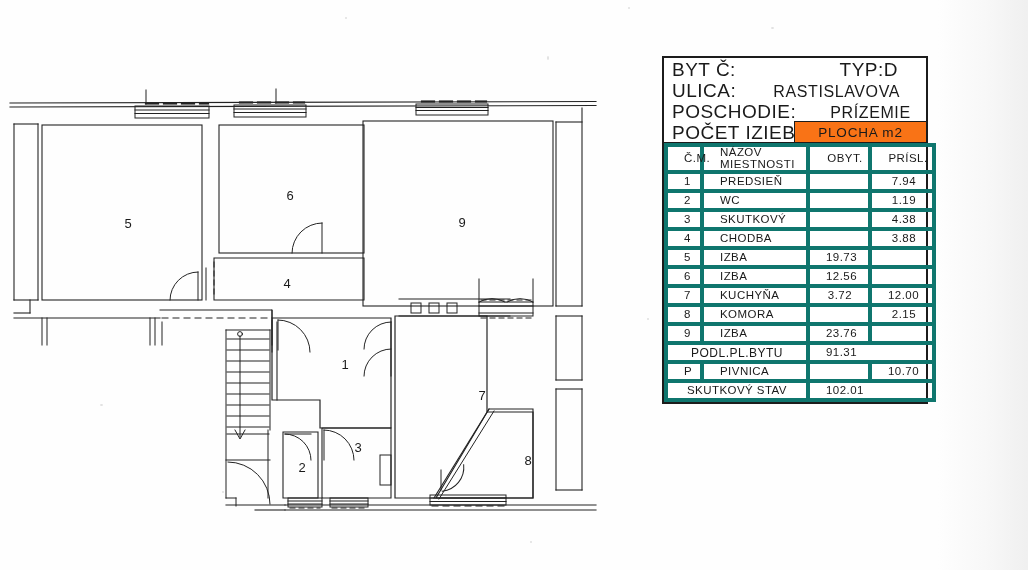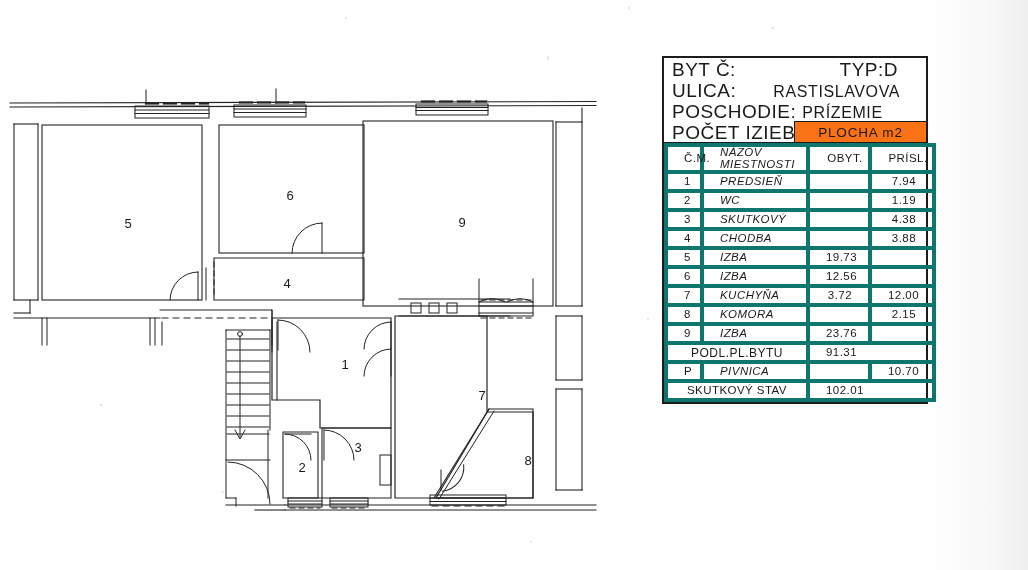--- a/index.html
+++ b/index.html
@@ -77,21 +77,21 @@
     border:4px solid #0f766e;
     height:19px;
     font-size:11.5px;
     letter-spacing:.45px;
     padding:0 16px;
     box-sizing:border-box;
     vertical-align:middle;
     line-height:1;
   }
   .c-num{width:26px;text-align:left;padding-left:4px;}
-  .c-name{width:106px;text-align:left;font-style:italic;}
+  .c-name{width:106px;text-align:left;}
   .c-obyt{width:62px;text-align:right;padding-right:5px;}
   .c-prisl{width:64px;text-align:right;padding-right:5px;}
   .colhdr td{font-size:11.5px;letter-spacing:.3px;}
   .colhdr .c-num{text-align:left;}
   .colhdr .c-obyt,.colhdr .c-prisl{text-align:center;padding-right:4px;}
   .span-label{text-align:center;}
   .span-val{text-align:left;}
   .totrow td{height:22px;}
   .totrow .span-label{font-size:12px;letter-spacing:.5px;}
   .summary td{height:24px;font-size:12.5px;letter-spacing:.6px;}
@@ -342,21 +342,21 @@
       </div>
 
       <div class="hline">
         <span class="big">ULICA:</span>
         <span class="rowsep"></span>
         <span class="small" style="padding-right:26px;">RASTISLAVOVA</span>
       </div>
 
       <div class="hline">
         <span class="big">POSCHODIE:</span>
-        <span class="small" style="padding-left:6px;">PRÍZEMIE</span>
+        <span class="small" style="padding-left:6px;margin-left:28px;">PRÍZEMIE</span>
       </div>
 
       <div class="hline tight">
         <span class="big">POČET  IZIEB:</span>
         <span class="sub">3</span>
       </div>
 
       <div class="plocha-box" style="top:63px;">PLOCHA  m2</div>
     </div>
 

